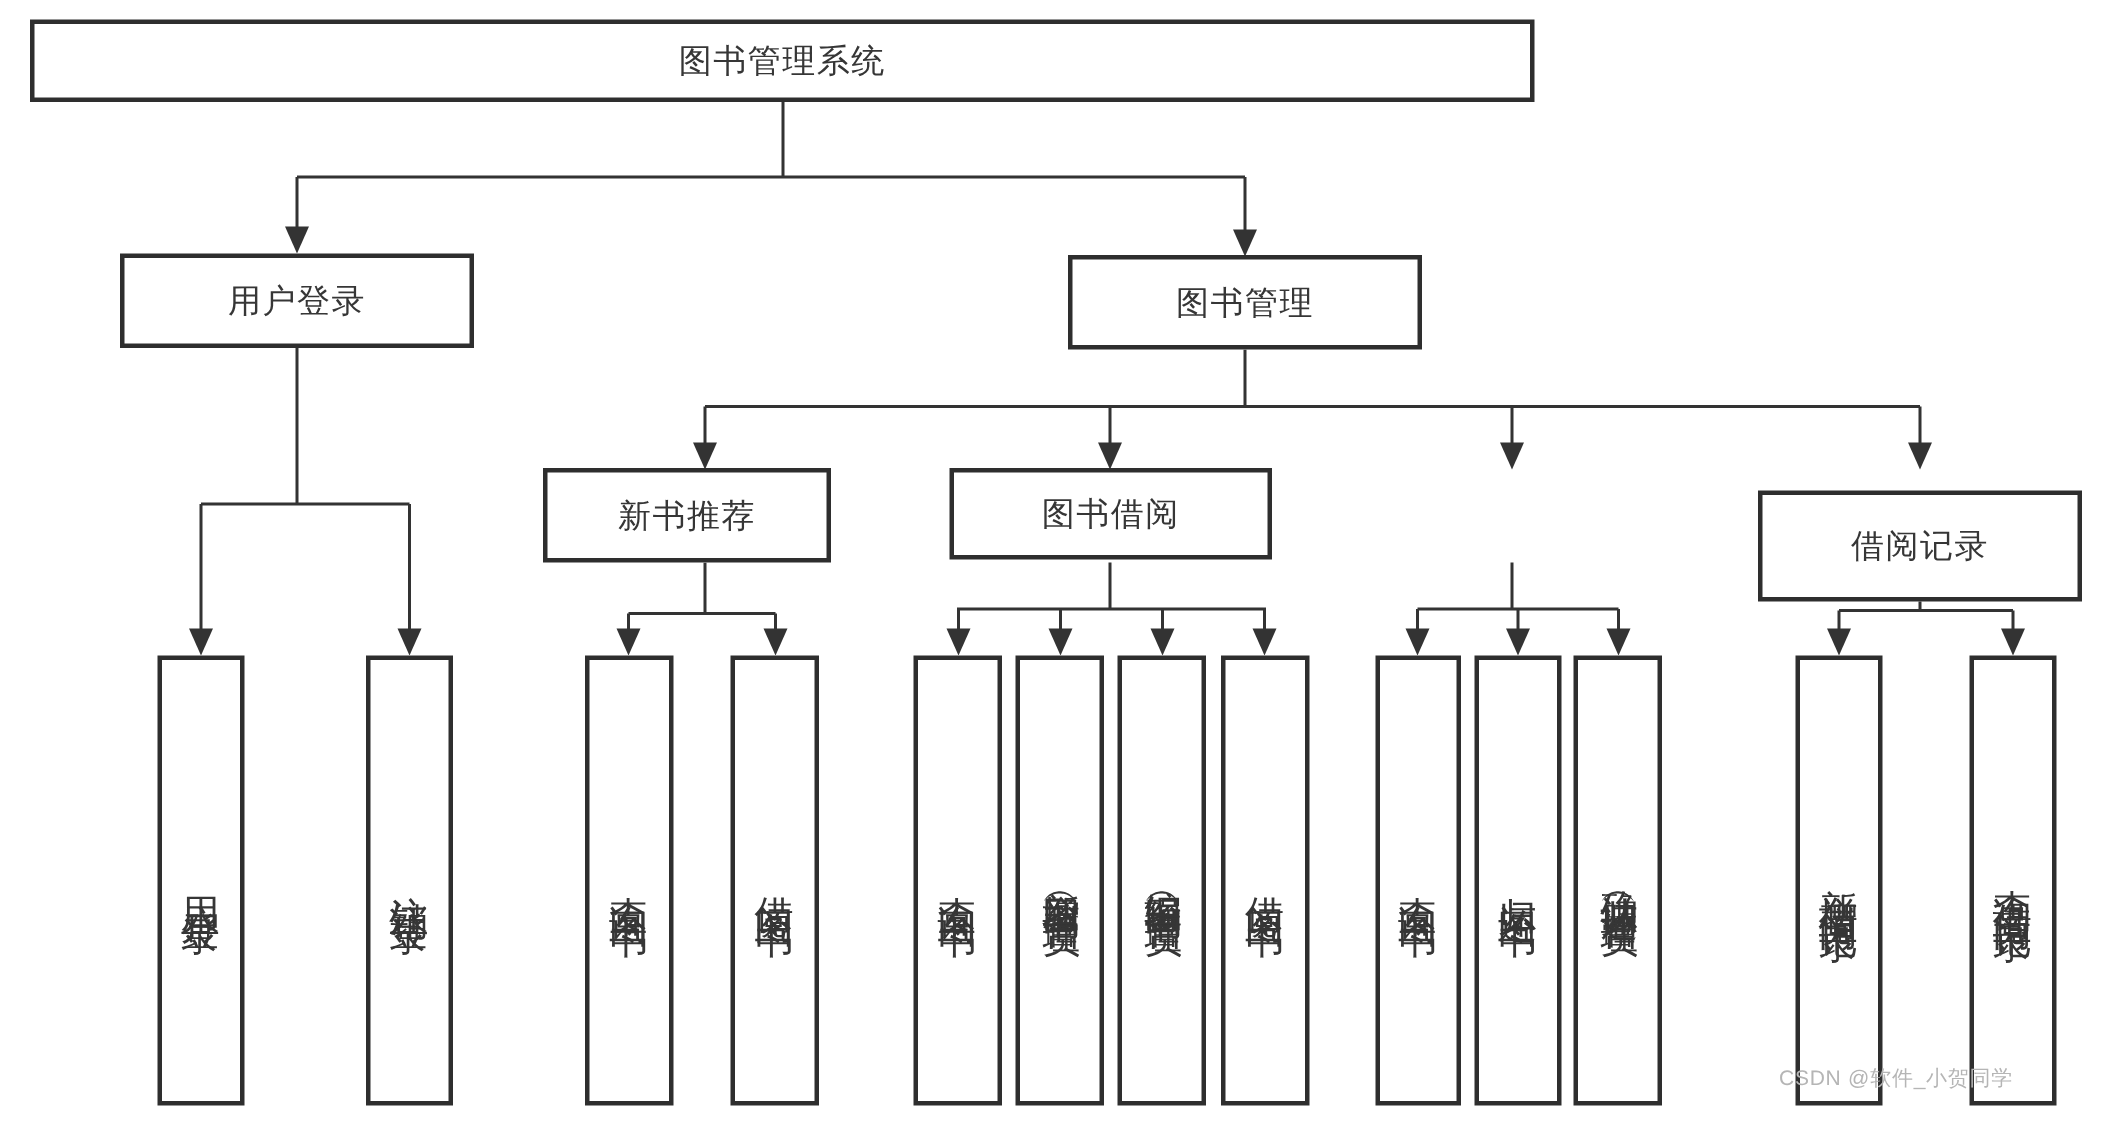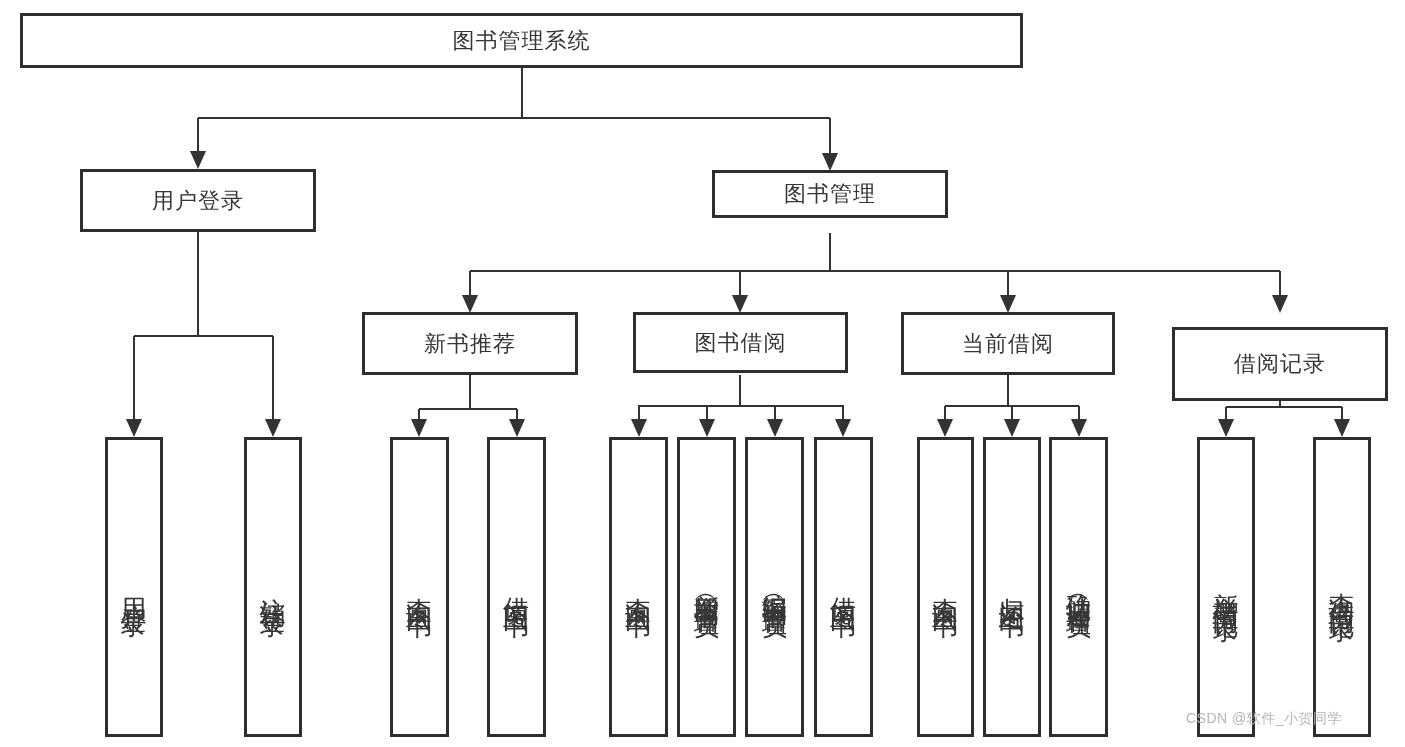--- a/index.html
+++ b/index.html
@@ -90,25 +90,24 @@
       <polygon points="1004,419 1020,419 1012,437"></polygon>
       <polygon points="1071,419 1087,419 1079,437"></polygon>
       <polygon points="1218,419 1234,419 1226,437"></polygon>
       <polygon points="1334,419 1350,419 1342,437"></polygon>
     </g>
   </svg>
 
   <div class="box hbox" style="left:20px; top:13px; width:1003px; height:55px;">图书管理系统</div>
 
   <div class="box hbox" style="left:80px; top:169px; width:236px; height:63px;">用户登录</div>
-  <div class="box hbox" style="left:712px; top:170px; width:236px; height:48px;">图书管理</div>
+  <div class="box hbox" style="left:712px; top:170px; width:236px; height:63px;">图书管理</div>
 
-  <div class="box hbox" style="left:362px; top:312px; width:216px; height:63px;">新书推荐</div>
+  <div class="box hbox" style="left:362px; top:312px; width:192px; height:63px;">新书推荐</div>
   <div class="box hbox" style="left:633px; top:312px; width:215px; height:61px;">图书借阅</div>
-  <div class="box hbox" style="left:901px; top:312px; width:214px; height:63px;">当前借阅</div>
   <div class="box hbox" style="left:1172px; top:312px; width:216px; height:74px;margin-top:15px;">借阅记录</div>
 
   <div class="box vbox" style="left:105px; top:437px; width:58px; height:300px;">
     <span>用户登录</span>
   </div>
   <div class="box vbox" style="left:244px; top:437px; width:58px; height:300px;">
     <span>注销登录</span>
   </div>
 
   <div class="box vbox" style="left:390px; top:437px; width:59px; height:300px;">

